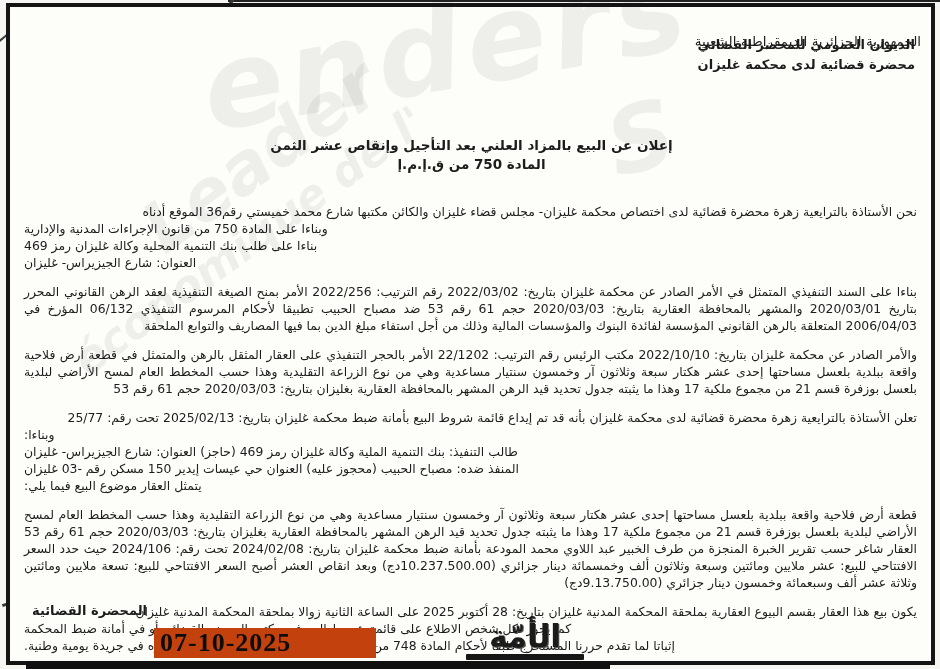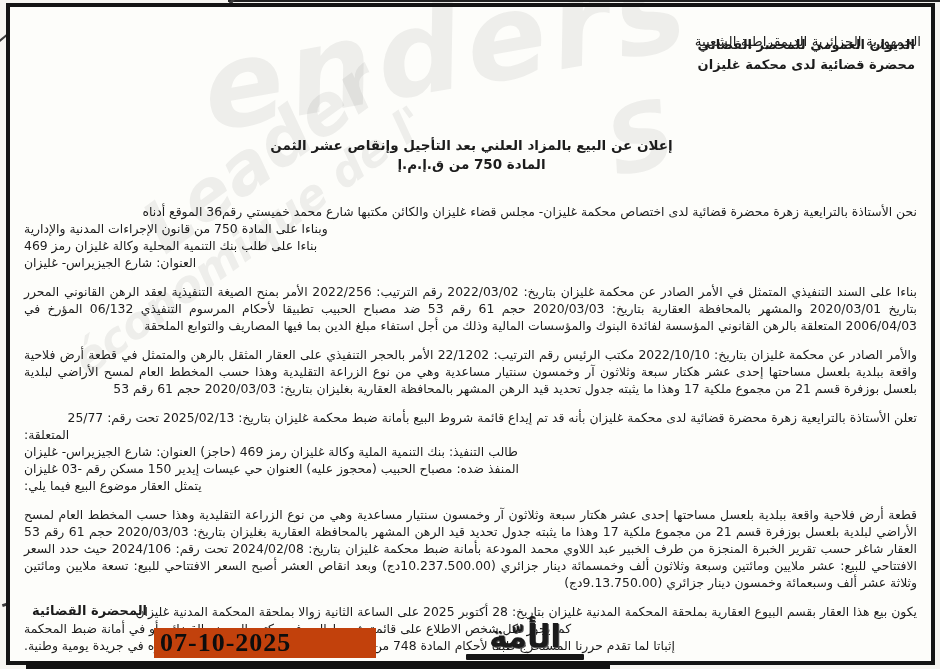--- a/index.html
+++ b/index.html
@@ -103,21 +103,21 @@
     </div>
 
     <div class="body-text">
       <p class="bline p-just">نحن الأستاذة بالترايعية زهرة محضرة قضائية لدى اختصاص محكمة غليزان- مجلس قضاء غليزان والكائن مكتبها شارع محمد خميستي رقم36 الموقع أدناه</p>
       <p class="bline">وبناءا على المادة 750 من قانون الإجراءات المدنية والإدارية</p>
       <p class="bline">بناءا على طلب بنك التنمية المحلية وكالة غليزان رمز 469</p>
       <p class="bline">العنوان: شارع الجيزيراس- غليزان</p>
       <p class="bline p-just">بناءا على السند التنفيذي المتمثل في الأمر الصادر عن محكمة غليزان بتاريخ: 2022/03/02 رقم الترتيب: 2022/256 الأمر بمنح الصيغة التنفيذية لعقد الرهن القانوني المحرر بتاريخ 2020/03/01 والمشهر بالمحافظة العقارية بتاريخ: 2020/03/03 حجم 61 رقم 53 ضد مصباح الحبيب تطبيقا لأحكام المرسوم التنفيذي 06/132 المؤرخ في 2006/04/03 المتعلقة بالرهن القانوني المؤسسة لفائدة البنوك والمؤسسات المالية وذلك من أجل استفاء مبلغ الدين بما فيها المصاريف والتوابع الملحقة</p>
       <p class="bline p-just">والأمر الصادر عن محكمة غليزان بتاريخ: 2022/10/10 مكتب الرئيس رقم الترتيب: 22/1202 الأمر بالحجر التنفيذي على العقار المثقل بالرهن والمتمثل في قطعة أرض فلاحية واقعة ببلدية بلعسل مساحتها إحدى عشر هكتار سبعة وثلاثون آر وخمسون سنتيار مساعدية وهي من نوع الزراعة التقليدية وهذا حسب المخطط العام لمسح الأراضي لبلدية بلعسل بوزفرة قسم 21 من مجموع ملكية 17 وهذا ما يثبته جدول تحديد قيد الرهن المشهر بالمحافظة العقارية بغليزان بتاريخ: 2020/03/03 حجم 61 رقم 53</p>
       <p class="bline p-just">تعلن الأستاذة بالترايعية زهرة محضرة قضائية لدى محكمة غليزان بأنه قد تم إيداع قائمة شروط البيع بأمانة ضبط محكمة غليزان بتاريخ: 2025/02/13 تحت رقم: 25/77</p>
-      <p class="bline">المتعلقة:</p>
+      <p class="bline">وبناءا:</p>
       <p class="bline">طالب التنفيذ: بنك التنمية الملية وكالة غليزان رمز 469 (حاجز) العنوان: شارع الجيزيراس- غليزان</p>
       <p class="bline">المنفذ ضده: مصباح الحبيب (محجوز عليه) العنوان حي عيسات إيدير 150 مسكن رقم -03 غليزان</p>
       <p class="bline">يتمثل العقار موضوع البيع فيما يلي:</p>
       <p class="bline p-just">قطعة أرض فلاحية واقعة ببلدية بلعسل مساحتها إحدى عشر هكتار سبعة وثلاثون آر وخمسون سنتيار مساعدية وهي من نوع الزراعة التقليدية وهذا حسب المخطط العام لمسح الأراضي لبلدية بلعسل بوزفرة قسم 21 من مجموع ملكية 17 وهذا ما يثبته جدول تحديد قيد الرهن المشهر بالمحافظة العقارية بغليزان بتاريخ: 2020/03/03 حجم 61 رقم 53 العقار شاغر حسب تقرير الخبرة المنجزة من طرف الخبير عبد اللاوي محمد المودعة بأمانة ضبط محكمة غليزان بتاريخ: 2024/02/08 تحت رقم: 2024/106 حيث حدد السعر الافتتاحي للبيع: عشر ملايين ومائتين وسبعة وثلاثون ألف وخمسمائة دينار جزائري (10.237.500.00دج) وبعد انقاص العشر أصبح السعر الافتتاحي للبيع: تسعة ملايين ومائتين وثلاثة عشر ألف وسبعمائة وخمسون دينار جزائري (9.13.750.00دج)</p>
       <p class="bline p-just">يكون بيع هذا العقار بقسم البيوع العقارية بملحقة المحكمة المدنية غليزان بتاريخ: 28 أكتوبر 2025 على الساعة الثانية زوالا بملحقة المحكمة المدنية غليزان</p>
       <p class="bline p-center">كما يجوز لكل شخص الاطلاع على قائمة شروط البيع في مكتب المحضر القضائي أو في أمانة ضبط المحكمة</p>
       <p class="bline p-center">إثباتا لما تقدم حررنا المستخرج طبقا لأحكام المادة 748 من قانون الإجراءات المدنية والإدارية ليتم نشره في جريدة يومية وطنية.</p>
     </div>
 
     <div class="signature">المحضرة القضائية</div>

